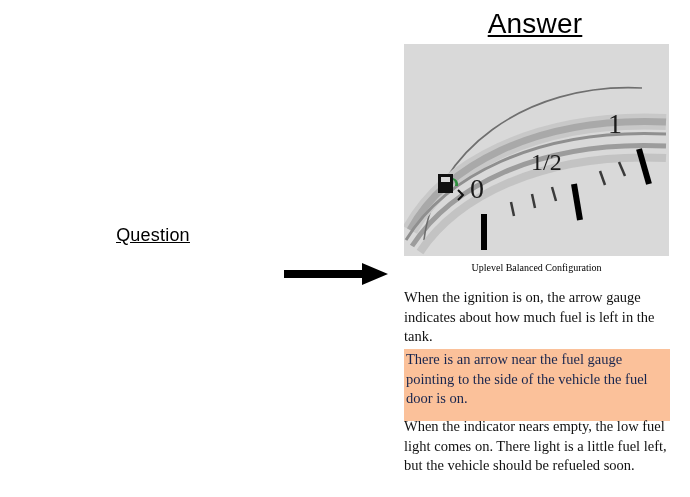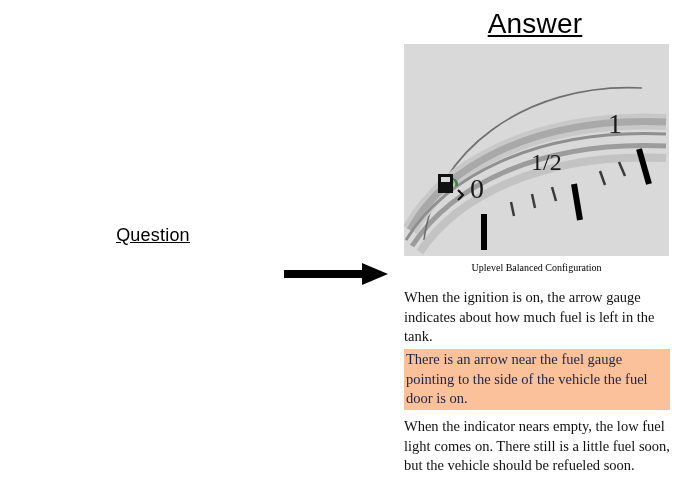--- a/index.html
+++ b/index.html
@@ -89,21 +89,21 @@
     font-family: "Liberation Serif", serif;
     font-size: 14.5px;
     line-height: 19.5px;
     color: #111;
   }
   .para1 { top: 288px; }
   .para2 {
     top: 349px;
     background: #fbc19a;
     color: #17254e;
-    padding: 1px 0 1px 2px;
+    padding: 1px 0 12px 2px;
     width: 264px;
     box-decoration-break: clone;
   }
   .para3 { top: 417px; }
 </style>
 </head>
 <body>
 
 <div class="question-block">
   <div class="question-heading">Question</div>
@@ -152,13 +152,13 @@
       <path d="M49 134 q6 2 5 8 l-3 0 q1 -5 -2 -6 z" fill="#2f8f3f"></path>
       <path d="M54 146 l5 5 l-5 5" fill="none" stroke="#111" stroke-width="2"></path>
     </g>
   </svg>
 </div>
 
 <div class="figure-caption">Uplevel Balanced Configuration</div>
 
 <div class="body-text para1">When the ignition is on, the arrow gauge indicates about how much fuel is left in the tank.</div>
 <div class="body-text para2">There is an arrow near the fuel gauge pointing to the side of the vehicle the fuel door is on.</div>
-<div class="body-text para3">When the indicator nears empty, the low fuel light comes on. There still is a little fuel soon, but the vehicle should be refueled soon.</div>
+<div class="body-text para3">When the indicator nears empty, the low fuel light comes on. There light is a little fuel left, but the vehicle should be refueled soon.</div>
 
 </body></html>

